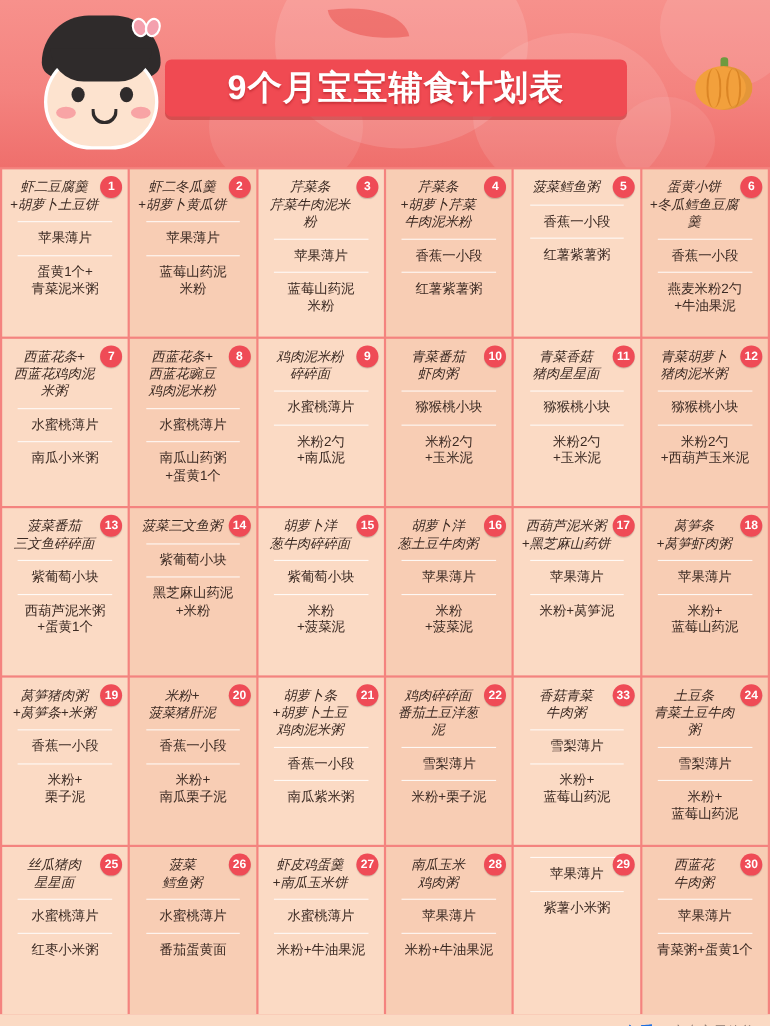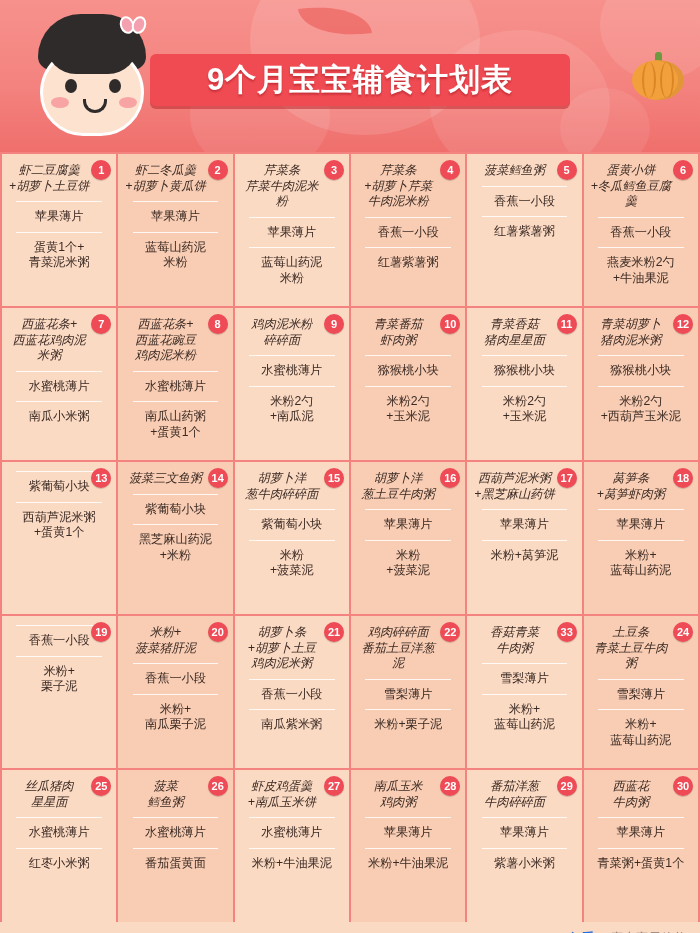--- a/index.html
+++ b/index.html
@@ -355,20 +355,22 @@
       <div class="meal first">青菜胡萝卜
 猪肉泥米粥</div>
       <div class="sep"></div>
       <div class="meal">猕猴桃小块</div>
       <div class="sep"></div>
       <div class="meal">米粉2勺
 +西葫芦玉米泥</div>
     </div>
     <div class="cell">
       <div class="badge">13</div>
+      <div class="meal first">菠菜番茄
+三文鱼碎碎面</div>
       <div class="sep"></div>
       <div class="meal">紫葡萄小块</div>
       <div class="sep"></div>
       <div class="meal">西葫芦泥米粥
 +蛋黄1个</div>
     </div>
     <div class="cell">
       <div class="badge">14</div>
       <div class="meal first">菠菜三文鱼粥</div>
       <div class="sep"></div>
@@ -411,20 +413,22 @@
       <div class="meal first">莴笋条
 +莴笋虾肉粥</div>
       <div class="sep"></div>
       <div class="meal">苹果薄片</div>
       <div class="sep"></div>
       <div class="meal">米粉+
 蓝莓山药泥</div>
     </div>
     <div class="cell">
       <div class="badge">19</div>
+      <div class="meal first">莴笋猪肉粥
++莴笋条+米粥</div>
       <div class="sep"></div>
       <div class="meal">香蕉一小段</div>
       <div class="sep"></div>
       <div class="meal">米粉+
 栗子泥</div>
     </div>
     <div class="cell">
       <div class="badge">20</div>
       <div class="meal first">米粉+
 菠菜猪肝泥</div>
@@ -504,22 +508,20 @@
       <div class="badge">28</div>
       <div class="meal first">南瓜玉米
 鸡肉粥</div>
       <div class="sep"></div>
       <div class="meal">苹果薄片</div>
       <div class="sep"></div>
       <div class="meal">米粉+牛油果泥</div>
     </div>
     <div class="cell">
       <div class="badge">29</div>
-      <div class="meal first">番茄洋葱
-牛肉碎碎面</div>
       <div class="sep"></div>
       <div class="meal">苹果薄片</div>
       <div class="sep"></div>
       <div class="meal">紫薯小米粥</div>
     </div>
     <div class="cell">
       <div class="badge">30</div>
       <div class="meal first">西蓝花
 牛肉粥</div>
       <div class="sep"></div>

